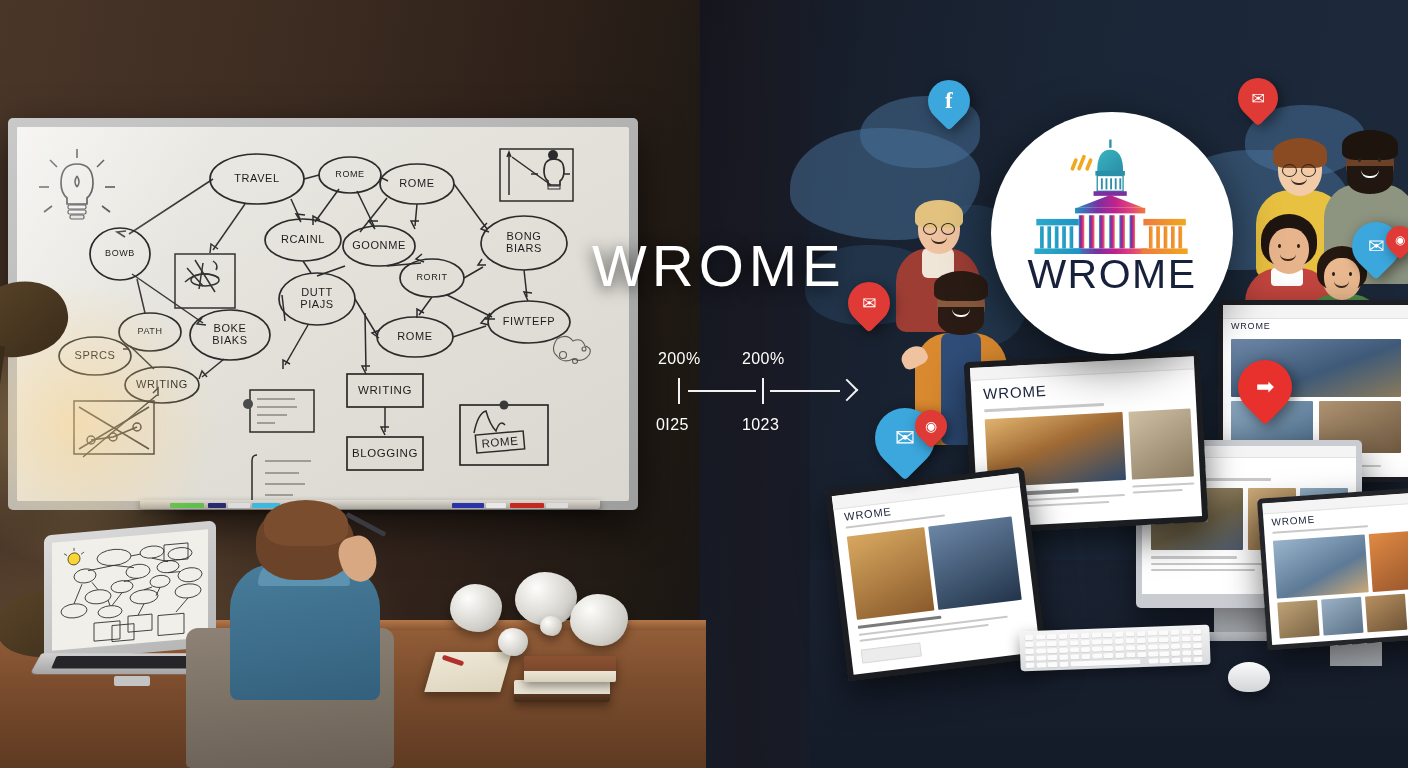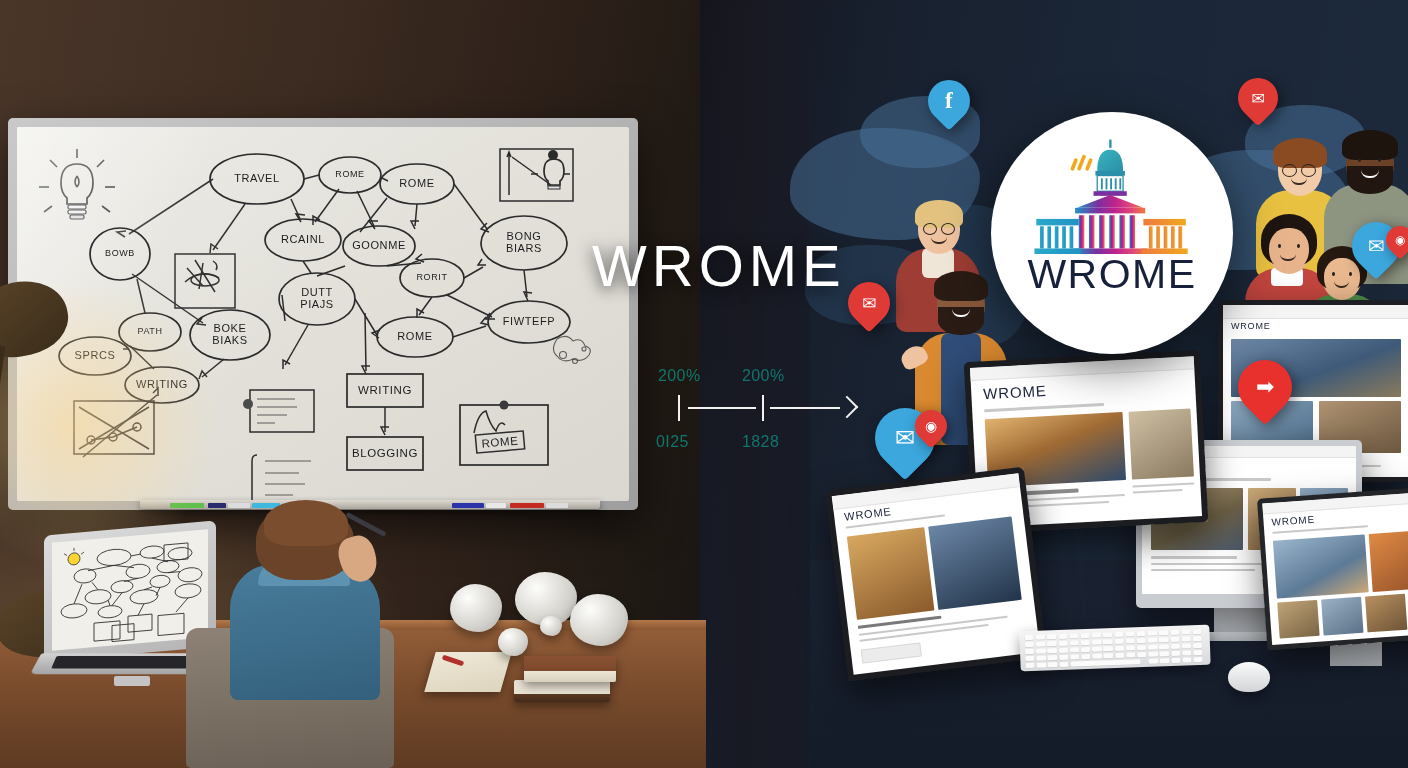--- a/index.html
+++ b/index.html
@@ -46,21 +46,21 @@
   .ntxt.sm{font-size:9px;}
   .ntxt.bx{font-size:11.5px;}
   .scribble{fill:none;stroke:#3a3a3a;stroke-width:1.1;opacity:.78;}
 
   
   .wordmark{position:absolute;left:592px;top:232px;font-size:58px;letter-spacing:5px;
     color:#fff;font-weight:400;font-family:"Liberation Sans",sans-serif;
     text-shadow:0 3px 16px rgba(0,0,0,.75);}
 
   
-  .tl{position:absolute;left:650px;top:367px;width:205px;height:92px;color:#0f766e;}
+  .tl{position:absolute;left:650px;top:350px;width:205px;height:92px;color:#ffffff;}
   .tl .pct{position:absolute;top:0;font-size:16px;letter-spacing:.4px;}
   .tl .num{position:absolute;top:66px;font-size:16px;letter-spacing:.4px;}
   .tl .tick{position:absolute;top:28px;width:2px;height:26px;background:#f2f2f2;}
   .tl .ln{position:absolute;top:40px;height:2px;background:#f2f2f2;}
   .tl .ah{position:absolute;top:32px;right:0;width:16px;height:16px;
     border-top:2px solid #f2f2f2;border-right:2px solid #f2f2f2;transform:rotate(45deg);}
 
   
   .logo-circle{position:absolute;left:991px;top:112px;width:242px;height:242px;border-radius:50%;
     background:#fff;box-shadow:0 12px 46px rgba(0,0,0,.55);z-index:18;}
@@ -366,21 +366,21 @@
 
   <div class="tl">
     <div class="pct" style="left:8px;">200%</div>
     <div class="pct" style="left:92px;">200%</div>
     <div class="tick" style="left:28px;"></div>
     <div class="tick" style="left:112px;"></div>
     <div class="ln" style="left:38px;width:68px;"></div>
     <div class="ln" style="left:120px;width:70px;"></div>
     <div class="ah"></div>
     <div class="num" style="left:6px;">0I25</div>
-    <div class="num" style="left:92px;">1828</div>
+    <div class="num" style="left:92px;">1023</div>
   </div>
 
   <div class="per" style="left:892px;top:190px;width:92px;height:140px;">
     <div class="body" style="left:4px;top:58px;width:84px;height:84px;background:#9e3d34;"></div>
     <div class="body" style="left:30px;top:58px;width:32px;height:30px;background:#efe6d8;border-radius:6px;"></div>
     <div class="head" style="left:26px;top:16px;width:42px;height:48px;background:#f0c3a0;"></div>
     <div class="hair" style="left:23px;top:10px;width:48px;height:28px;background:#e2c27e;"></div>
     <div class="glass" style="left:31px;top:33px;width:14px;height:12px;"></div>
     <div class="glass" style="left:49px;top:33px;width:14px;height:12px;"></div>
     <div class="smile" style="left:39px;top:47px;width:16px;height:7px;"></div>

